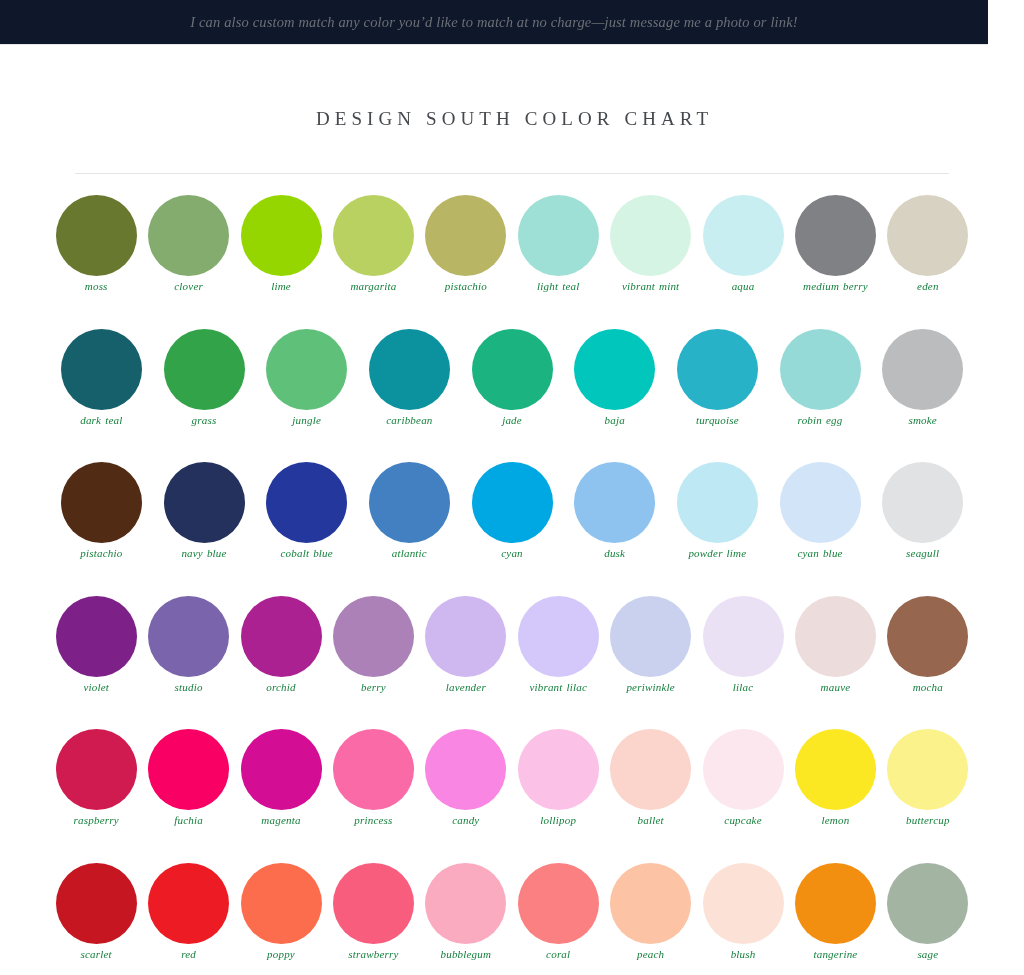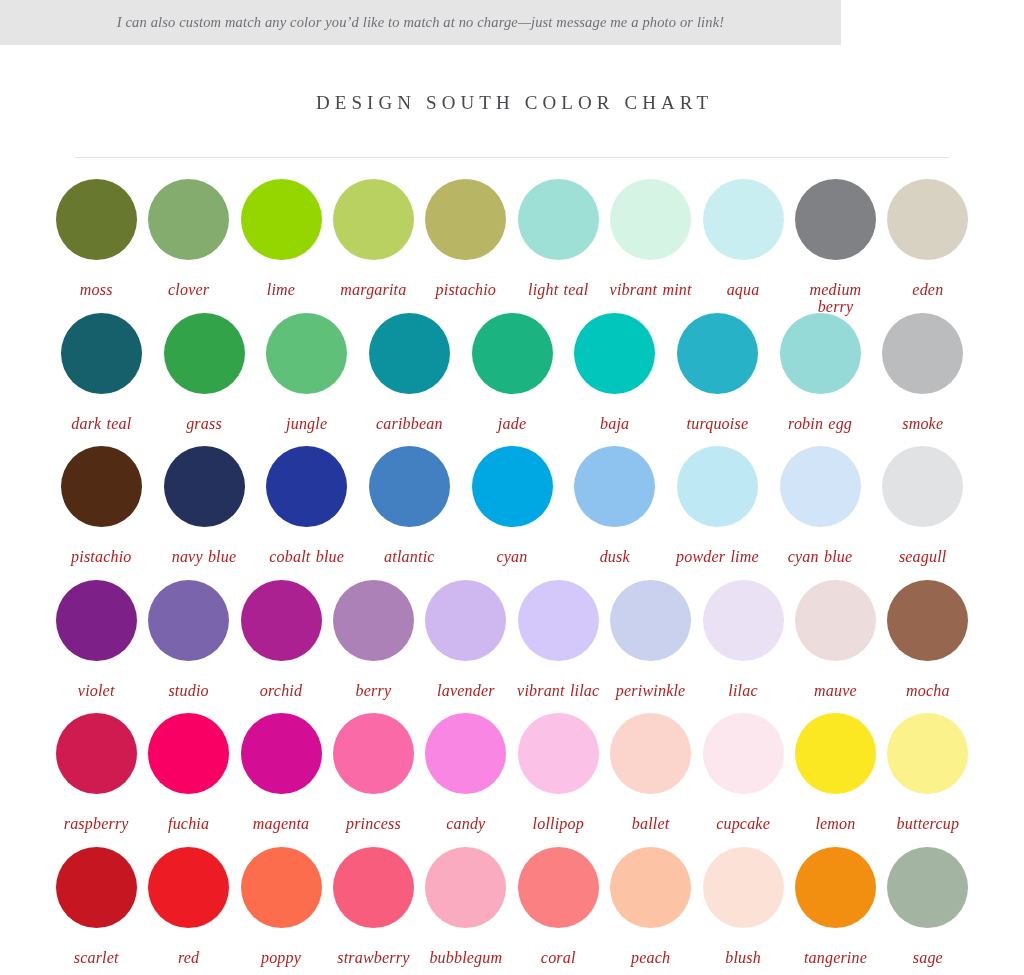--- a/index.html
+++ b/index.html
@@ -13,39 +13,39 @@
     width: 1024px;
     height: 975px;
     font-family: "Liberation Serif", "DejaVu Serif", serif;
     color: #6e7277;
     overflow: hidden;
     position: relative;
   }
 
   
   .announce-bar {
-    width: 841px;
+    width: 988px;
     height: 45px;
     display: flex;
     align-items: center;
     justify-content: center;
     border-bottom: 1px solid #e6e6e6;
-    background: #e5e5e5;
+    background: #0f172a;
   }
   .announce-text {
     font-style: italic;
     font-size: 14.5px;
     letter-spacing: 0.15px;
     color: #6c7076;
     white-space: nowrap;
   }
 
   
   .chart-title {
-    margin: 0;
+    margin: 16px;
     padding-top: 47px;
     text-align: center;
     font-weight: 400;
     font-size: 19px;
     letter-spacing: 5.1px;
     color: #45484c;
     text-indent: 5.1px;
   }
 
   .title-rule {
@@ -73,26 +73,26 @@
     align-items: center;
     padding-top: 6px;
   }
   .swatch-dot {
     width: 81px;
     height: 81px;
     border-radius: 50%;
     flex: none;
   }
   .swatch-label {
-    margin-top: 22px;
+    margin-top: 2px;
     font-style: italic;
-    font-size: 16px;
+    font-size: 11px;
     line-height: 16.5px;
     letter-spacing: 0.2px;
-    color: #b91c1c;
+    color: #15803d;
     text-align: center;
     max-width: 86px;
     word-spacing: 1px;
   }
 </style>
 </head>
 <body>
 
 <div class="announce-bar">
   <div class="announce-text">I can also custom match any color you’d like to match at no charge—just message me a photo or link!</div>

